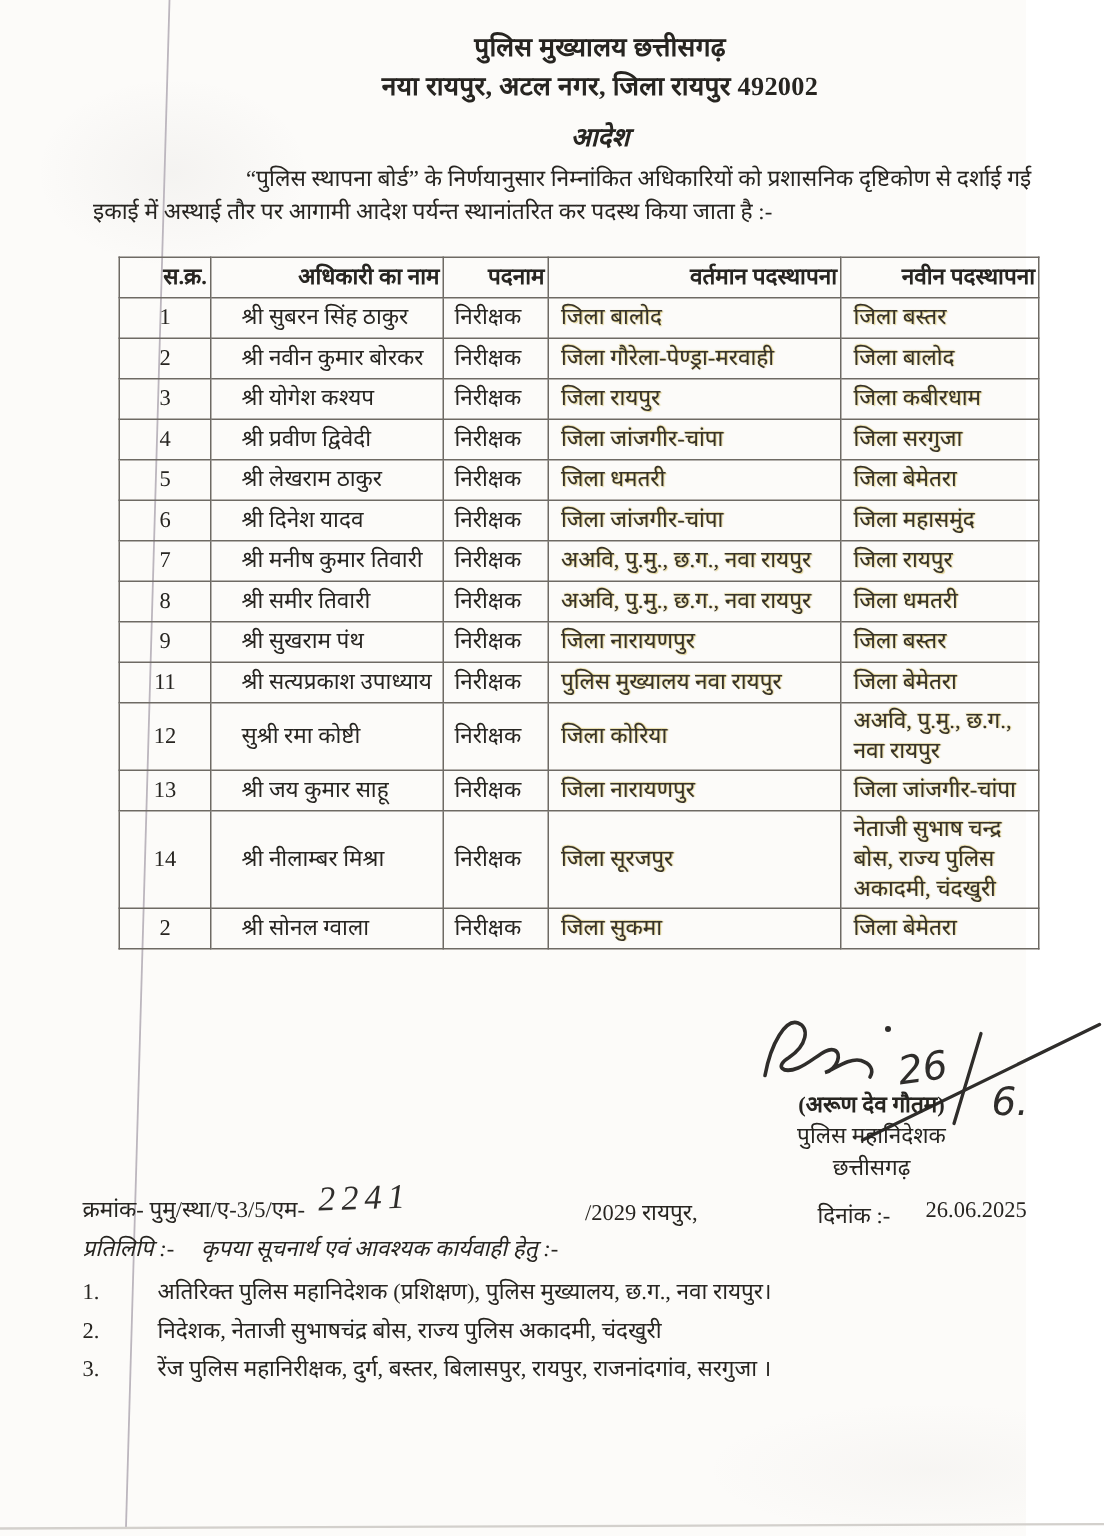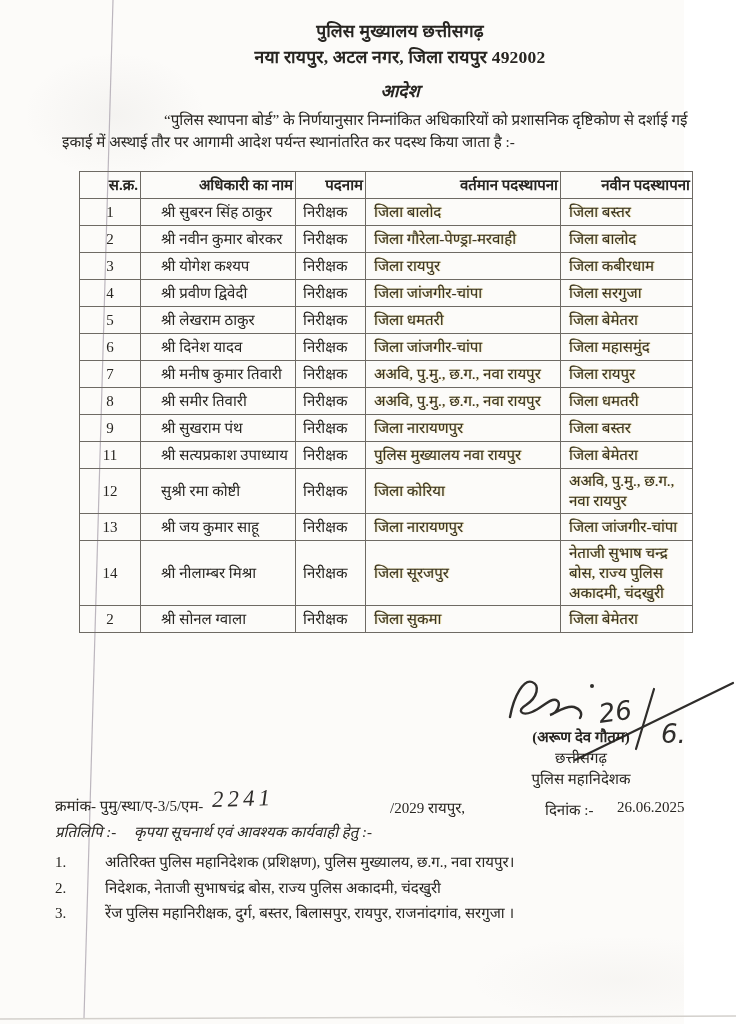--- a/index.html
+++ b/index.html
@@ -228,22 +228,22 @@
     <path d="M 52,52 C 56,30 66,14 74,17 C 82,20 80,32 68,40 C 58,46 64,51 74,47 C 84,43 92,33 98,35 C 104,37 100,48 92,50 C 98,48 108,40 116,42 C 122,44 125,48 122,53" fill="none" stroke="#2f2d2b" stroke-width="2.4" stroke-linecap="round"></path>
     <circle cx="134" cy="21" r="2" fill="#2f2d2b"></circle>
     <line x1="275" y1="18" x2="117" y2="95" stroke="#2f2d2b" stroke-width="2.2" stroke-linecap="round"></line>
     <line x1="196" y1="24" x2="178" y2="84" stroke="#2f2d2b" stroke-width="2.2" stroke-linecap="round"></line>
     <text x="142" y="58" font-size="26" font-style="italic" fill="#2f2d2b" font-family="DejaVu Sans, sans-serif" transform="rotate(-8 142 58)">26</text>
     <text x="203" y="78" font-size="26" font-style="italic" fill="#2f2d2b" font-family="DejaVu Sans, sans-serif">6.</text>
   </svg>
 
   <div class="sig-text">
     <div class="nm">(अरूण देव गौतम)</div>
+    <div>पुलिस महानिदेशक</div>
     <div>छत्तीसगढ़</div>
-    <div>पुलिस महानिदेशक</div>
   </div>
 
   <span class="ref-label">क्रमांक- पुमु/स्था/ए-3/5/एम-</span>
   <span class="ref-number">2241</span>
   <span class="ref-suffix">/2029  रायपुर,</span>
   <span class="ref-datelabel">दिनांक :-</span>
   <span class="ref-datevalue">26.06.2025</span>
 
   <div class="copy-line">
     <span class="cl-label">प्रतिलिपि :-</span>

